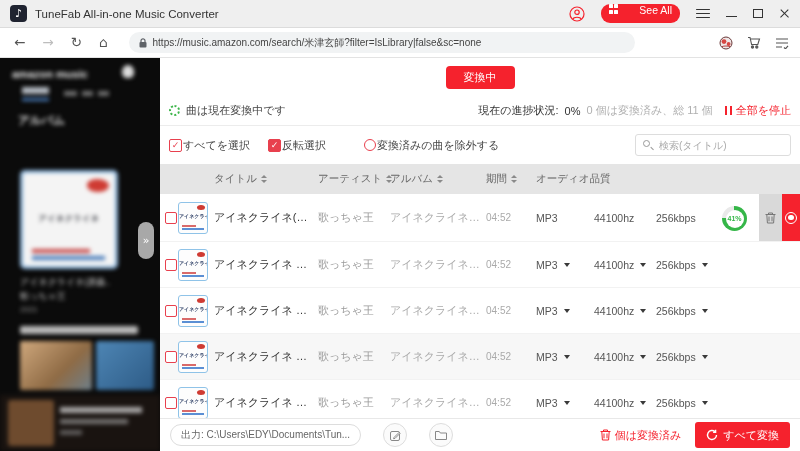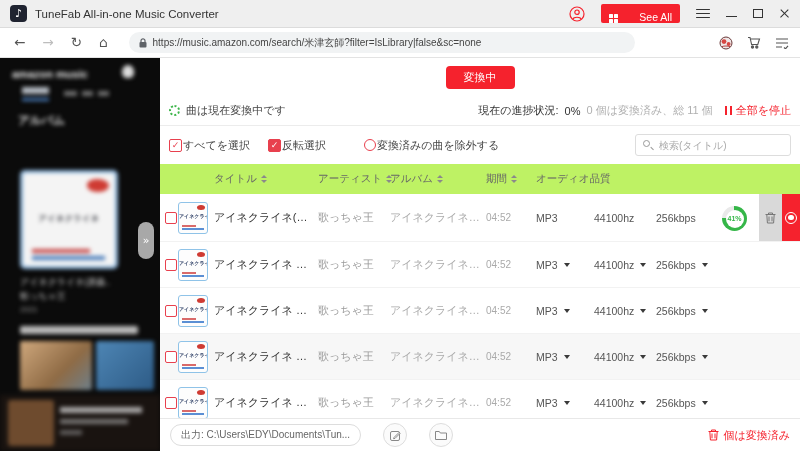--- a/index.html
+++ b/index.html
@@ -5,21 +5,21 @@
   * { margin:0; padding:0; box-sizing:border-box; }
   html,body { width:800px; height:451px; overflow:hidden; }
   body { font-family:"Liberation Sans", sans-serif; background:#fff; position:relative; }
 
   
   .titlebar { height:28px; background:#efefef; border-bottom:1px solid #dcdcdc; display:flex; align-items:center; padding:0 10px; }
   .app-logo { width:17px; height:17px; border-radius:4px; background:#1f2330; color:#fff; display:flex; align-items:center; justify-content:center; margin-right:8px; }
   .app-logo::after { content:"\266A"; font-family:"DejaVu Sans",sans-serif; font-size:11px; }
   .app-title { font-size:11.5px; color:#333; }
   .tb-right { margin-left:auto; display:flex; align-items:center; gap:16px; }
-  .seeall-btn { background:#f5222d; color:#fff; border-radius:2px; height:19px; padding:0 8px; display:flex; align-items:flex-end; gap:21px; font-size:10.5px; cursor:pointer; }
+  .seeall-btn { background:#f5222d; color:#fff; border-radius:9px; height:19px; padding:0 8px; display:flex; align-items:flex-start; gap:21px; font-size:10.5px; cursor:pointer; }
   .grid-ic { display:grid; grid-template-columns:4px 4px; grid-template-rows:4px 4px; gap:1.5px; }
   .grid-ic i { background:#fff; border-radius:0.5px; }
   .hamburger { display:flex; flex-direction:column; gap:2.5px; width:14px; }
   .hamburger i { height:1.6px; background:#333; border-radius:1px; }
   .min-ic { width:11px; height:1.6px; background:#333; margin-top:6px; }
   .max-ic { width:10px; height:9px; border:1.3px solid #333; }
   .close-ic { width:11px; height:11px; position:relative; }
   .close-ic::before,.close-ic::after { content:""; position:absolute; left:0; top:5px; width:11px; height:1.4px; background:#333; }
   .close-ic::before { transform:rotate(45deg); } .close-ic::after { transform:rotate(-45deg); }
 
@@ -86,21 +86,21 @@
   .icon-cb.inv { background:#e8404e; color:#fff; }
   .icon-radio { width:12px; height:12px; border:1.5px solid #e8404e; border-radius:50%; background:#fff; }
   .gap-a { width:18px; } .gap-b { width:38px; }
   .search-wrap { margin-left:auto; position:relative; }
   .search-input { width:156px; height:22px; border:1px solid #ddd; border-radius:3px; padding:0 8px 0 23px; font-size:10px; color:#555; outline:none; font-family:"Liberation Sans",sans-serif; }
   .search-input::placeholder { color:#aaa; }
   .mag-ic { position:absolute; left:8px; top:6px; width:7px; height:7px; border:1.3px solid #999; border-radius:50%; }
   .mag-ic::after { content:""; position:absolute; left:6px; top:6.5px; width:4px; height:1.3px; background:#999; transform:rotate(45deg); }
 
   .tgrid { display:grid; grid-template-columns:18px 36px 104px 72px 96px 50px 58px 62px 62px 1fr; align-items:center; }
-  .thead { height:30px; background:#bef264; font-size:10.5px; color:#666; }
+  .thead { height:30px; background:#e5e5e5; font-size:10.5px; color:#666; }
   .th { display:flex; align-items:center; white-space:nowrap; overflow:visible; }
   .sort { display:inline-flex; flex-direction:column; gap:1.5px; margin-left:4px; }
   .sort i { width:0; height:0; border-left:3px solid transparent; border-right:3px solid transparent; }
   .sort .up { border-bottom:3.5px solid #8a8a8a; }
   .sort .dn { border-top:3.5px solid #8a8a8a; }
 
   .rows { flex:1; overflow:hidden; }
   .row { height:46px; border-bottom:1px solid #f2f2f2; position:relative; font-size:11px; }
   .row.first { height:48px; }
   .row.striped { background:#f7f7f7; }
@@ -472,17 +472,24 @@
             <path d="M0.5 9.5v-8h3.8l1 1.5h6.2v6.5z" stroke-linejoin="round"></path>
           </svg>
       </div>
       <div class="fb-right">
         <div class="del-all">
           <svg width="11" height="12" viewBox="0 0 11 12" fill="none" stroke="#f5222d" stroke-width="1">
               <path d="M0.5 2.5h10M3.5 2.5V1h4v1.5M1.8 2.5l.6 8.5h6.2l.6-8.5M4 4.5v4.8M7 4.5v4.8"></path>
             </svg>
           <span>個は変換済み</span>
         </div>
+        <div class="convert-btn">
+          <svg width="12" height="12" viewBox="0 0 12 12" fill="none" stroke="#fff" stroke-width="1.4">
+              <path d="M10.5 6a4.5 4.5 0 11-1.4-3.25"></path>
+              <path d="M9.6 0.7v2.5H7.1"></path>
+            </svg>
+          <span>すべて変換</span>
+        </div>
       </div>
     </div>
 
   </div>
 </div>
 
 </body></html>

